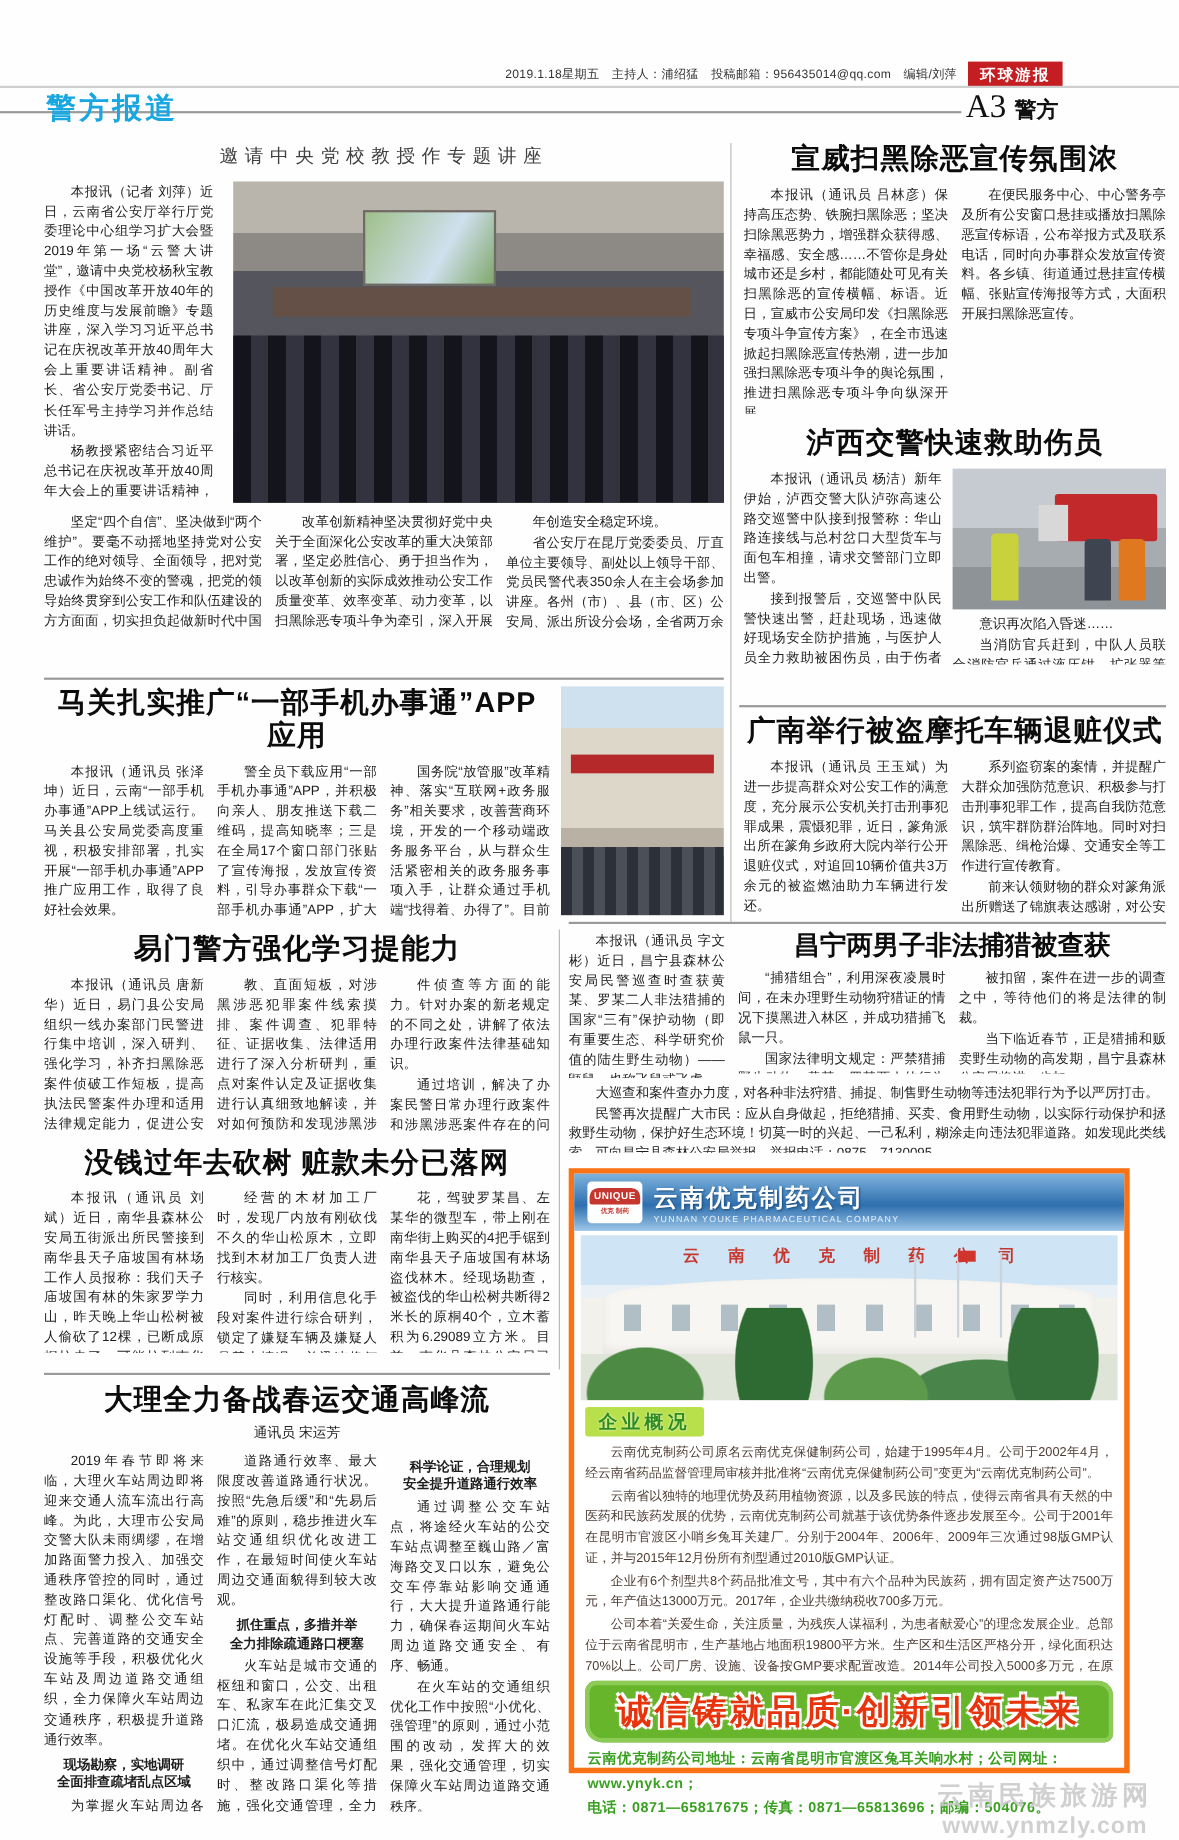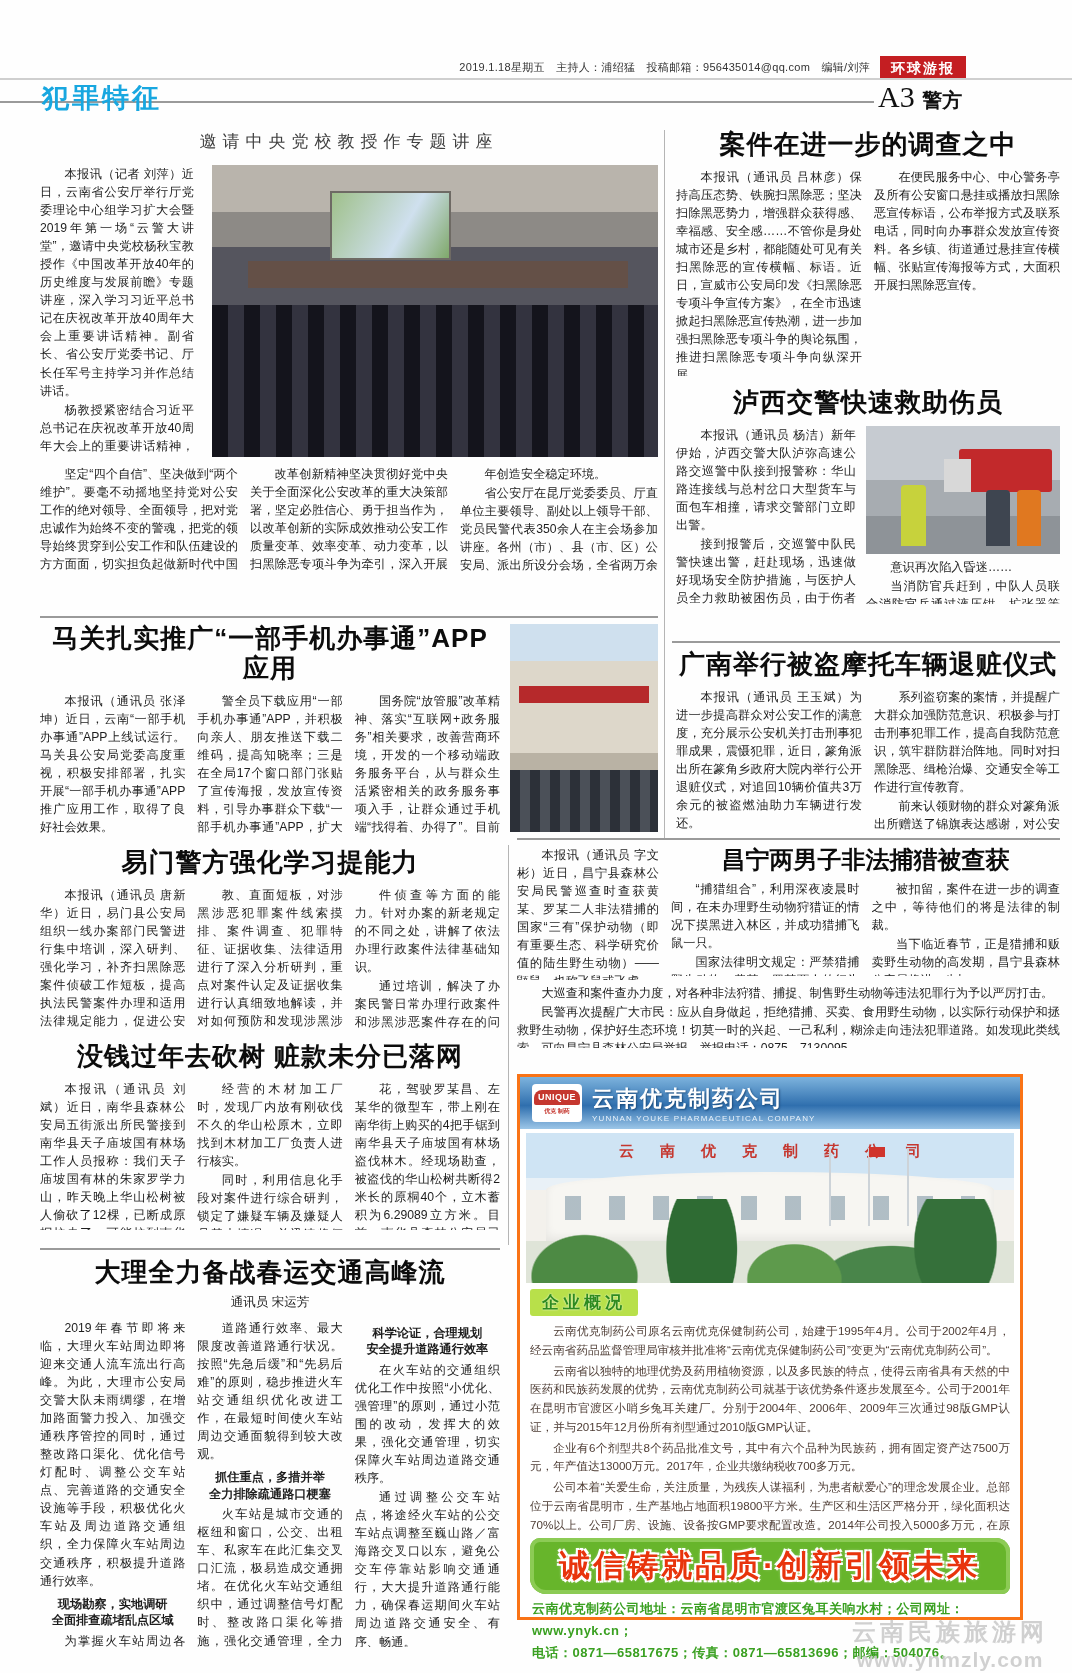--- a/index.html
+++ b/index.html
@@ -59,21 +59,21 @@
       background:repeating-linear-gradient(90deg,#9fb0ba 0 16px,#f7f6f2 16px 44px);opacity:.8;}
   .ph-factory .trees{position:absolute;left:0;bottom:0;width:100%;height:56%;background:
       radial-gradient(ellipse 60px 120px at 36% 60%,#2e6b33 58%,#0000 60%),
       radial-gradient(ellipse 90px 70px at 12% 92%,#4d8a44 58%,#0000 60%),
       radial-gradient(ellipse 80px 60px at 55% 96%,#5e9a4c 58%,#0000 60%),
       radial-gradient(ellipse 70px 110px at 88% 55%,#35703a 58%,#0000 60%),
       radial-gradient(ellipse 120px 60px at 75% 98%,#49854a 58%,#0000 60%);}
   .ph-factory .pole{position:absolute;top:10%;width:2px;height:52%;background:#cdd3d8;}
   .ph-factory .flag{position:absolute;top:9%;width:16px;height:10px;background:#d0342c;}
   
-  .ad-box{border:3px solid #f97316;background:#fff;margin-top:12px;}
+  .ad-box{border:5px solid #f97316;background:#fff;}
   .ad-head{height:52px;background:linear-gradient(#7db3dd,#2f6fae 55%,#9cc6e8);display:flex;align-items:center;gap:10px;padding:0 12px;}
   .ad-logo{width:50px;height:38px;background:#fff;border-radius:4px;display:flex;flex-direction:column;align-items:center;justify-content:center;}
   .ad-logo .mark{color:#c5372f;font-size:9px;font-weight:bold;letter-spacing:.5px;line-height:1;
       background:#c5372f;color:#fff;padding:3px 4px;border-radius:8px 8px 2px 2px;}
   .ad-logo .mark-sub{font-size:6px;color:#c5372f;margin-top:2px;font-weight:bold;}
   .ad-name{color:#fff;}
   .ad-name .cn{font-size:22px;font-weight:bold;letter-spacing:2px;text-shadow:1px 1px 2px #1c4b7a;}
   .ad-name .en{font-size:8px;letter-spacing:1.2px;color:#e8f2fb;}
   .ad-overview-label{display:inline-block;background:#b8e04a;color:#2e8b1e;font-weight:bold;
       font-size:17px;letter-spacing:4px;padding:2px 12px;border-radius:3px;text-shadow:0 0 2px #fff;}
@@ -94,21 +94,21 @@
 <div class="page">
 
   <div class="abs dateline" style="left:300px;top:60px;width:570px;">2019.1.18星期五　主持人：浦绍猛　投稿邮箱：956435014@qq.com　编辑/刘萍</div>
   <div class="abs badge" style="left:880px;top:56px;width:86px;height:24px;">环球游报</div>
   <div class="abs pageno" style="left:878px;top:80px;">
     <span>A3</span>
     <b>警方</b>
   </div>
   <div class="abs hline light" style="left:0;top:78px;width:1072px;"></div>
   <div class="abs hline" style="left:0;top:101px;width:874px;"></div>
-  <div class="abs section-banner" style="left:42px;top:80px;">犯罪特征</div>
+  <div class="abs section-banner" style="left:42px;top:80px;">警方报道</div>
 
   <div class="abs" style="left:40px;top:130px;width:618px;height:482px;overflow:hidden;">
     <div class="t-sub">邀请中央党校教授作专题讲座</div>
     <div style="display:flex;gap:18px;margin-top:12px;">
       <div class="body-txt" style="width:154px;height:292px;overflow:hidden;flex:none;">
           <p class="para">本报讯（记者 刘萍）近日，云南省公安厅举行厅党委理论中心组学习扩大会暨2019年第一场“云警大讲堂”，邀请中央党校杨秋宝教授作《中国改革开放40年的历史维度与发展前瞻》专题讲座，深入学习习近平总书记在庆祝改革开放40周年大会上重要讲话精神。副省长、省公安厅党委书记、厅长任军号主持学习并作总结讲话。</p>
           <p class="para">杨教授紧密结合习近平总书记在庆祝改革开放40周年大会上的重要讲话精神，用详实的数据和生动的实例，讲授了中国改革开放40年波澜壮阔的伟大发展历程，既有过往改革开放的历史底蕴，又有继续推进改革开放的历史责任性问题。杨教授的授课既有高度精炼的理论性概括，又有真知灼见的具体分析，深入浅出、通俗易懂，进一步加深了全省公安民警对习近平总书记在庆祝改革开放40周年大会上重要讲话精神的领悟和把握。</p>
         </div>
       <div class="photo ph-conf" style="width:452px;height:292px;flex:none;">
         <div class="screen"></div>
@@ -127,21 +127,21 @@
           <p class="para">年创造安全稳定环境。</p>
           <p class="para">省公安厅在昆厅党委委员、厅直单位主要领导、副处以上领导干部、党员民警代表350余人在主会场参加讲座。各州（市）、县（市、区）公安局、派出所设分会场，全省两万余名民警通过视频系统收看讲座。</p>
         </div>
     </div>
   </div>
 
   <div class="abs vline" style="left:664px;top:130px;height:708px;"></div>
   <div class="abs vline" style="left:508px;top:845px;height:400px;"></div>
 
   <div class="abs" style="left:676px;top:130px;width:384px;height:250px;overflow:hidden;">
-    <div class="art-title t-m">案件在进一步的调查之中</div>
+    <div class="art-title t-m">宣威扫黑除恶宣传氛围浓</div>
     <div class="cols" style="margin-top:8px;height:208px;">
       <div class="col body-txt">
           <p class="para">本报讯（通讯员 吕林彦）保持高压态势、铁腕扫黑除恶；坚决扫除黑恶势力，增强群众获得感、幸福感、安全感……不管你是身处城市还是乡村，都能随处可见有关扫黑除恶的宣传横幅、标语。近日，宣威市公安局印发《扫黑除恶专项斗争宣传方案》，在全市迅速掀起扫黑除恶宣传热潮，进一步加强扫黑除恶专项斗争的舆论氛围，推进扫黑除恶专项斗争向纵深开展。</p>
         </div>
       <div class="col body-txt">
           <p class="para">在便民服务中心、中心警务亭及所有公安窗口悬挂或播放扫黑除恶宣传标语，公布举报方式及联系电话，同时向办事群众发放宣传资料。各乡镇、街道通过悬挂宣传横幅、张贴宣传海报等方式，大面积开展扫黑除恶宣传。</p>
         </div>
     </div>
   </div>
 
@@ -283,21 +283,21 @@
           <div>抓住重点，多措并举</div>
             <div>全力排除疏通路口梗塞</div>
         </div>
         <span><p class="para">火车站是城市交通的枢纽和窗口，公交、出租车、私家车在此汇集交叉口汇流，极易造成交通拥堵。在优化火车站交通组织中，通过调整信号灯配时、整改路口渠化等措施，强化交通管理，全力排除疏通路口梗塞，进一步规范交通秩序，这一步缓解交通压力。</p></span>
       </div>
       <div class="col body-txt">
         <div class="subhead">
           <div>科学论证，合理规划</div>
             <div>安全提升道路通行效率</div>
         </div>
-        <span><p class="para">在火车站的交通组织优化工作中按照“小优化、强管理”的原则，通过小范围的改动，发挥大的效果，强化交通管理，切实保障火车站周边道路交通秩序。</p><p class="para">通过调整公交车站点，将途经火车站的公交车站点调整至巍山路／富海路交叉口以东，避免公交车停靠站影响交通通行，大大提升道路通行能力，确保春运期间火车站周边道路交通安全、有序、畅通。</p></span>
+        <span><p class="para">通过调整公交车站点，将途经火车站的公交车站点调整至巍山路／富海路交叉口以东，避免公交车停靠站影响交通通行，大大提升道路通行能力，确保春运期间火车站周边道路交通安全、有序、畅通。</p><p class="para">在火车站的交通组织优化工作中按照“小优化、强管理”的原则，通过小范围的改动，发挥大的效果，强化交通管理，切实保障火车站周边道路交通秩序。</p></span>
       </div>
     </div>
   </div>
 
   <div class="abs ad-box" style="left:517px;top:1062px;width:500px;height:540px;">
     <div class="ad-head">
       <div class="ad-logo">
         <div class="mark">UNIQUE</div>
         <div class="mark-sub">优克 制药</div>
       </div>

